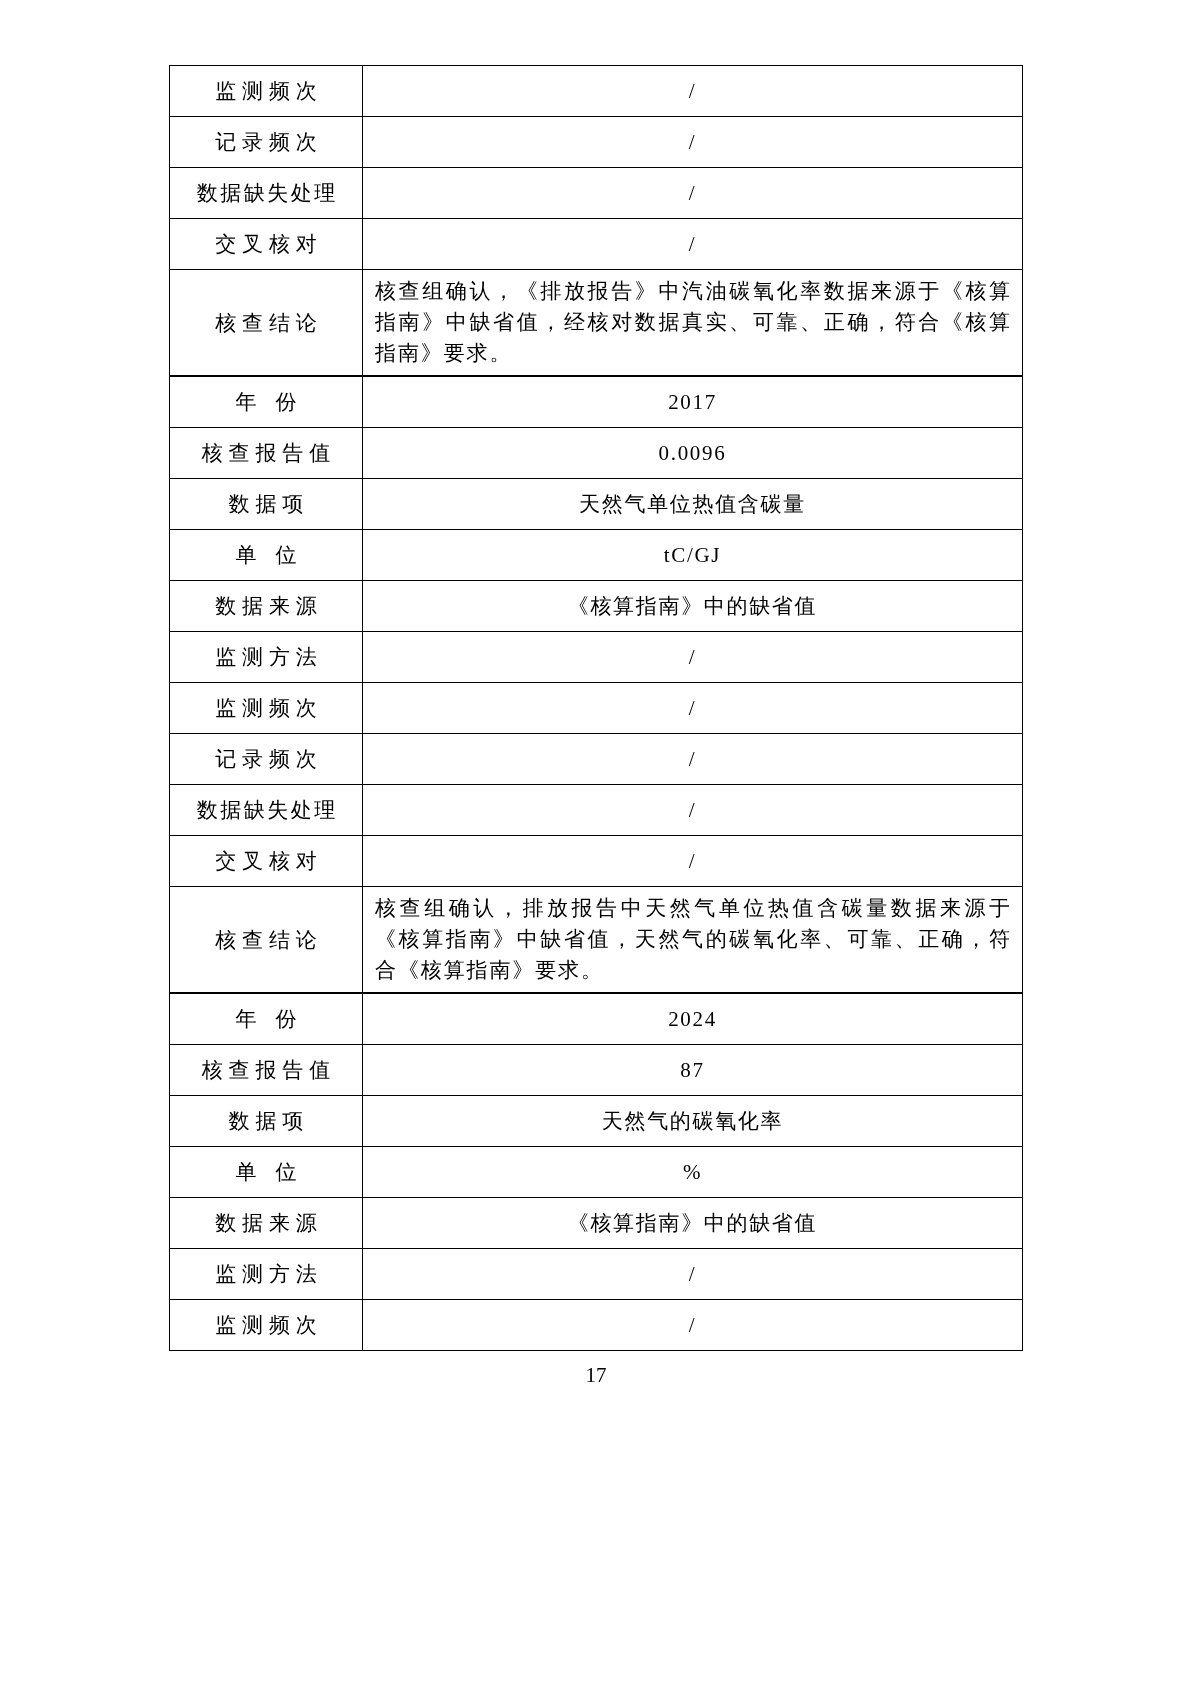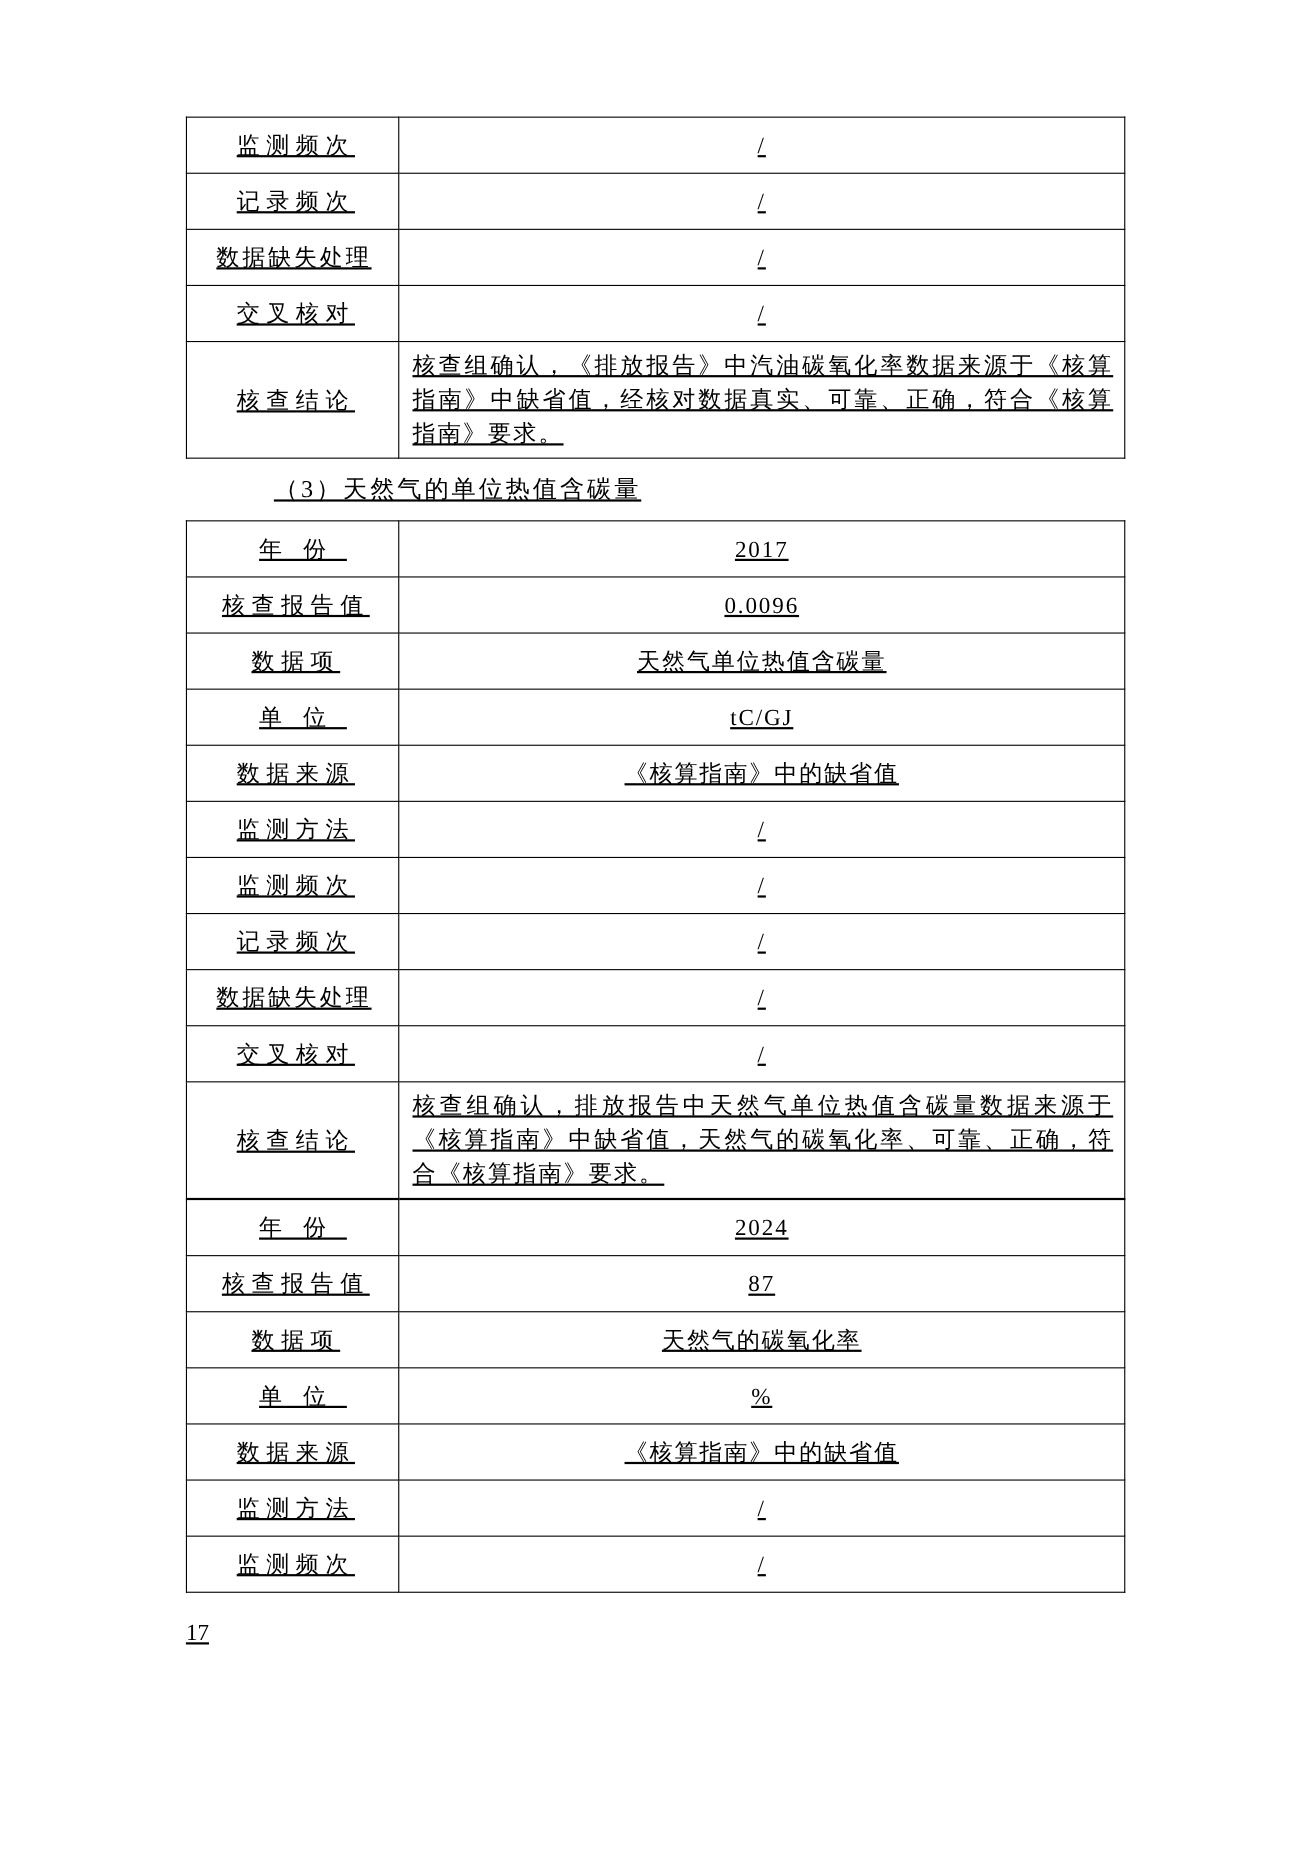--- a/index.html
+++ b/index.html
@@ -9,23 +9,22 @@
     color: #000000;
     font-family: "Liberation Serif", "DejaVu Serif", serif;
   }
   body {
     width: 1191px;
     height: 1684px;
     overflow: hidden;
     position: relative;
   }
   .page {
-    padding: 106px 168px 0 169px;
+    padding: 65px 168px 0 169px;
     box-sizing: border-box;
-    text-decoration: underline;
   }
   table.vtable {
     border-collapse: collapse;
     table-layout: fixed;
     width: 854px;
   }
   table.vtable col.c1 { width: 193px; }
   table.vtable th, table.vtable td {
     border: 1.5px solid #000000;
     font-size: 21px;
@@ -53,22 +52,22 @@
     line-height: 31px;
     letter-spacing: 0.09em;
   }
   .section-heading {
     font-size: 22px;
     letter-spacing: 0.12em;
     margin: 15px 0 15px 80px;
     line-height: 26px;
   }
   .page-number {
-    margin-top: 24px;
-    text-align: left;
+    margin-top: 12px;
+    text-align: center;
     font-size: 21px;
   }
 </style>
 </head>
 <body>
 
 <div class="page">
 
   <table class="vtable">
     <colgroup>
@@ -92,21 +91,20 @@
           <th class="cell-label"><span style="letter-spacing: 0.28em; margin-right: -0.28em;">交叉核对</span></th>
           <td class="cell-value">/</td>
         </tr>
         <tr class="conclusion-row">
           <th class="cell-label"><span style="letter-spacing: 0.28em; margin-right: -0.28em;">核查结论</span></th>
           <td class="cell-value conclusion">核查组确认，《排放报告》中汽油碳氧化率数据来源于《核算指南》中缺省值，经核对数据真实、可靠、正确，符合《核算指南》要求。</td>
         </tr>
       </tbody>
   </table>
 
-  <div class="section-heading">（3）天然气的单位热值含碳量</div>
 
   <table class="vtable">
     <colgroup>
         <col class="c1">
         <col>
       </colgroup>
     <tbody>
         <tr class="simple-row">
           <th class="cell-label"><span style="letter-spacing: 0.9em; margin-right: -0.9em;">年份</span></th>
           <td class="cell-value">2017</td>

